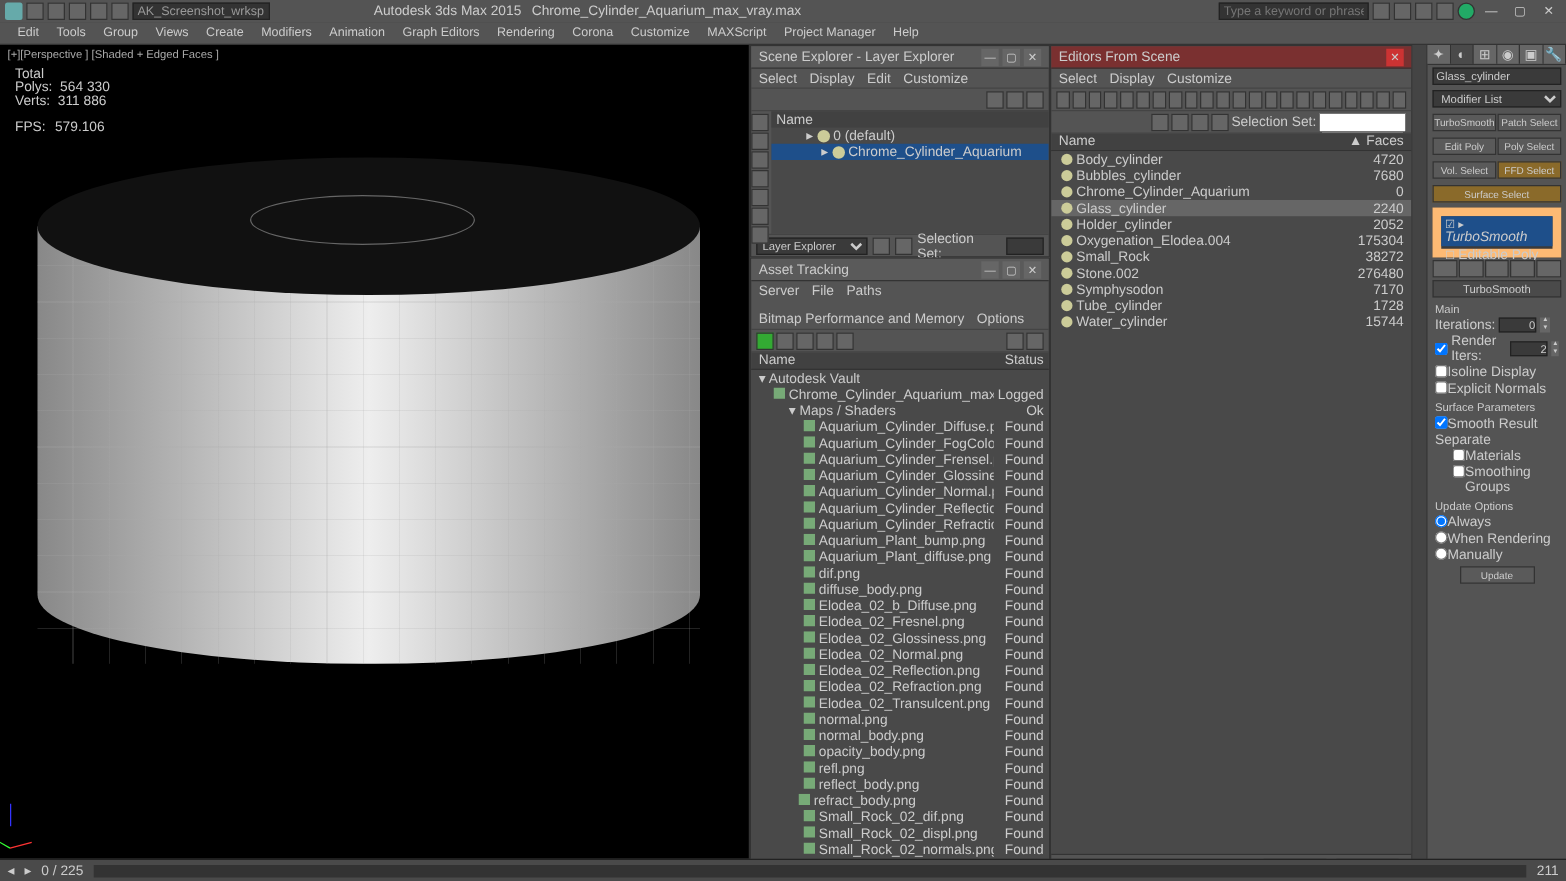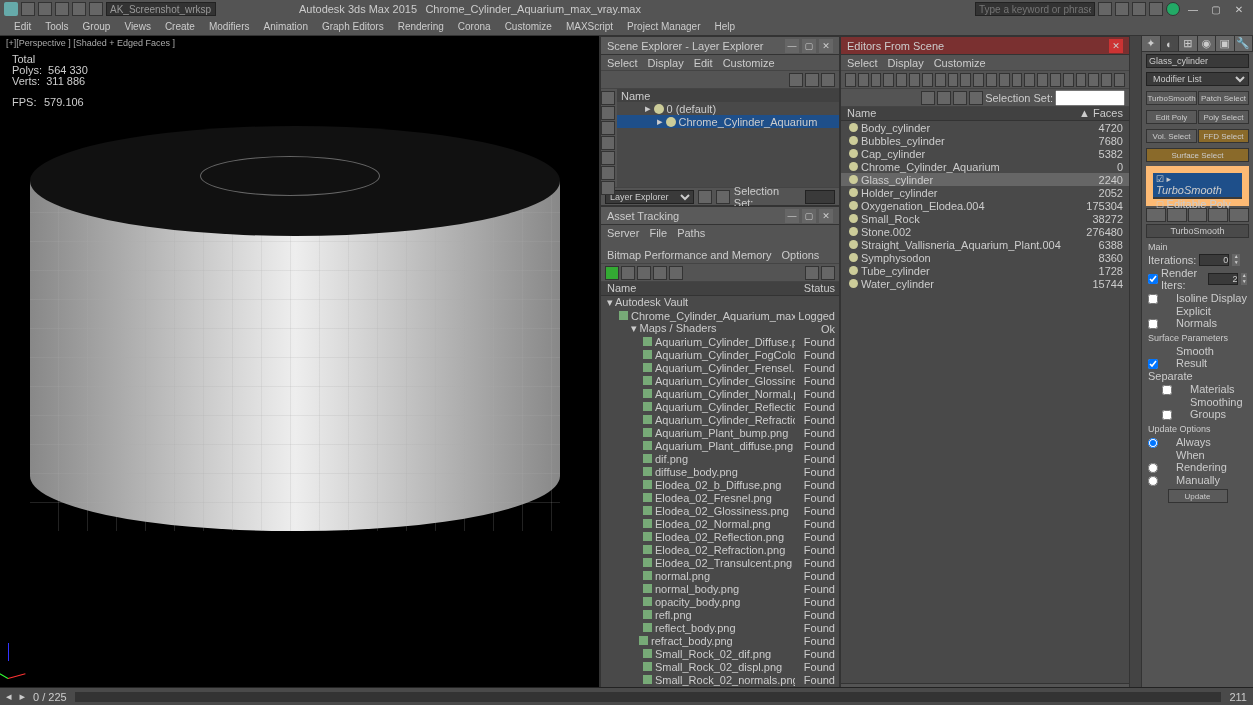--- a/index.html
+++ b/index.html
@@ -76,21 +76,21 @@
 .cmd-btns{display:flex;gap:1px;margin-top:1px}
 .cmd-btns button{flex:1;height:14px;background:#5a5a5a;border:1px solid #333;color:#ccc;font-size:8px}
 .cmd-btns button.hl{background:#8a6a2a}
 .cmd-sec{background:#4a4a4a;height:14px;display:flex;align-items:center;justify-content:center;border:1px solid #333;margin:2px 4px;font-size:9px}
 .cmd-stack{margin:2px 4px;height:40px;background:#3a3a3a;border:7px solid #fdba74}
 .cmd-stack div{padding:1px 3px;font-size:9px}
 .cmd-stack .sel{background:#1e4f8a}
 .cmd-icons{display:flex;gap:1px;margin:2px 4px}
 .cmd-icons .i{flex:1;height:14px;background:#666;border:1px solid #333}
 .cmd-group{margin:2px 6px;font-size:9px}
-.cmd-group label{display:flex;align-items:flex-end;gap:18px;margin:1px 0}
+.cmd-group label{display:flex;align-items:flex-start;gap:0;margin:1px 0}
 .cmd-group input[type=checkbox],.cmd-group input[type=radio]{width:10px;height:10px}
 .cmd-spin{display:flex;align-items:center;gap:3px;margin:1px 0}
 .cmd-spin input{width:30px;height:12px;background:#3a3a3a;border:1px solid #222;color:#ccc;font-size:9px;text-align:right}
 .cmd-spin .ar{width:8px;height:12px;background:#666;display:flex;flex-direction:column}
 .cmd-spin .ar div{flex:1;font-size:5px;line-height:5px;text-align:center}
 .cmd-hdr{font-size:9px;margin:4px 6px 1px}
 </style>
 </head>
 <body>
 
@@ -413,25 +413,20 @@
           <span class="c1">Body_cylinder</span>
           <span class="c2">4720</span>
         </div>
         <div class="ss-row">
           <span class="ico"></span>
           <span class="c1">Bubbles_cylinder</span>
           <span class="c2">7680</span>
         </div>
         <div class="ss-row">
           <span class="ico"></span>
-          <span class="c1">Cap_cylinder</span>
-          <span class="c2">5382</span>
-        </div>
-        <div class="ss-row">
-          <span class="ico"></span>
           <span class="c1">Chrome_Cylinder_Aquarium</span>
           <span class="c2">0</span>
         </div>
         <div class="ss-row sel">
           <span class="ico"></span>
           <span class="c1">Glass_cylinder</span>
           <span class="c2">2240</span>
         </div>
         <div class="ss-row">
           <span class="ico"></span>
@@ -448,27 +443,22 @@
           <span class="c1">Small_Rock</span>
           <span class="c2">38272</span>
         </div>
         <div class="ss-row">
           <span class="ico"></span>
           <span class="c1">Stone.002</span>
           <span class="c2">276480</span>
         </div>
         <div class="ss-row">
           <span class="ico"></span>
-          <span class="c1">Straight_Vallisneria_Aquarium_Plant.004</span>
-          <span class="c2">6388</span>
-        </div>
-        <div class="ss-row">
-          <span class="ico"></span>
           <span class="c1">Symphysodon</span>
-          <span class="c2">8360</span>
+          <span class="c2">7170</span>
         </div>
         <div class="ss-row">
           <span class="ico"></span>
           <span class="c1">Tube_cylinder</span>
           <span class="c2">1728</span>
         </div>
         <div class="ss-row">
           <span class="ico"></span>
           <span class="c1">Water_cylinder</span>
           <span class="c2">15744</span>

